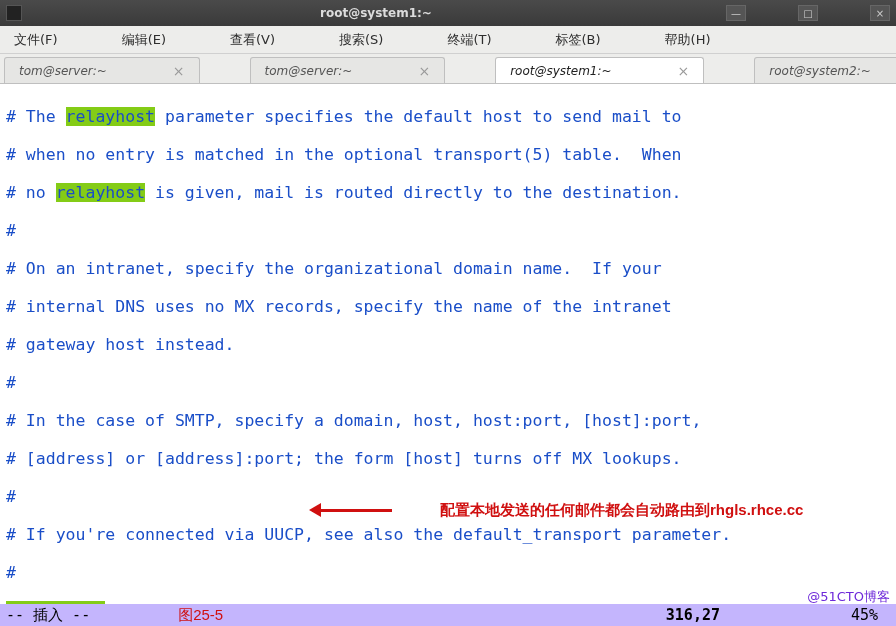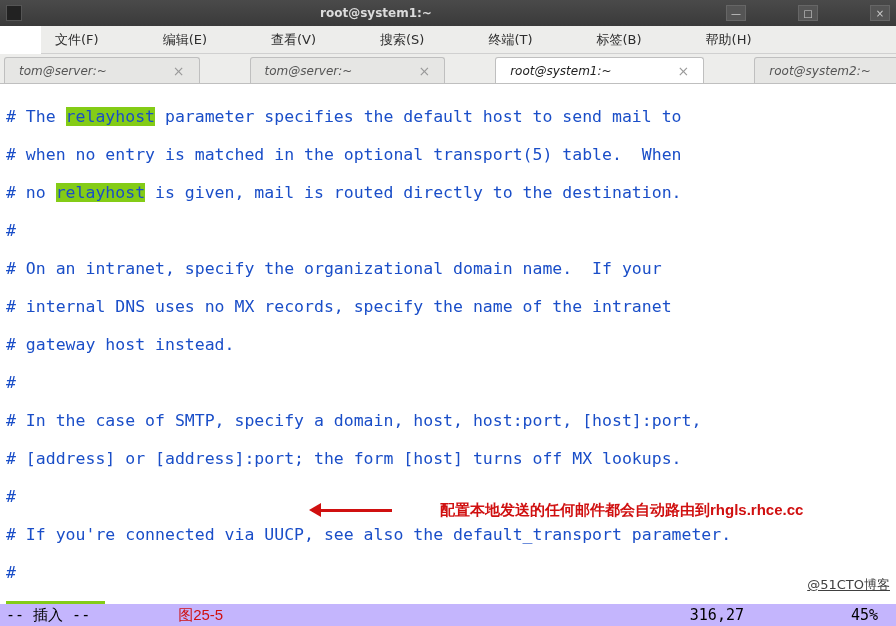--- a/index.html
+++ b/index.html
@@ -1,39 +1,39 @@
 <!DOCTYPE html>
 <html><head>
 <meta charset="utf-8">
 <style>
 * { margin: 0; padding: 0; box-sizing: border-box; gap: 48px; }
 body { width: 896px; height: 626px; background: #fff; font-family: "DejaVu Sans", sans-serif; font-size: 13px; overflow: hidden; position: relative; }
 .titlebar { height: 26px; background: linear-gradient(#4a4a4a,#3a3a3a); color: #dcdcdc; display: flex; align-items: center; padding: 0 6px; font-size: 12px; }
 .tb-icon { width: 16px; height: 16px; background: #222; border: 1px solid #555; margin-right: 8px; }
 .tb-title { flex: 1; text-align: center; font-weight: bold; }
 .tb-btn { width: 20px; height: 16px; background: #555; margin-left: 4px; border: 1px solid #666; display: flex; align-items: center; justify-content: center; color: #ccc; font-size: 10px; cursor: pointer; }
-.menubar { height: 28px; background: #ededeb; display: flex; align-items: center; padding: 0 6px; border-bottom: 1px solid #d0d0d0; font-size: 13px; color: #2e2e2e; margin-left: 41px; }
+.menubar { height: 28px; background: #ededeb; display: flex; align-items: center; padding: 0 6px; border-bottom: 1px solid #d0d0d0; font-size: 13px; color: #2e2e2e; }
 .menu-item { padding: 4px 8px; cursor: pointer; }
 .tabbar { height: 30px; background: #ededeb; display: flex; align-items: flex-end; padding: 0 4px; border-bottom: 1px solid #bfbfbf; }
 .tab { height: 26px; padding: 0 14px; display: flex; align-items: center; background: #e6e6e4; border: 1px solid #bfbfbf; border-bottom: none; margin-right: 2px; font-size: 12px; color: #555; border-radius: 3px 3px 0 0; cursor: pointer; position: relative; font-style: italic; }
 .tab.active { background: #fff; color: #222; }
 .tab-close { margin-left: 18px; color: #999; font-size: 14px; }
 .terminal { padding: 4px 6px 0 6px; background: #fff; font-family: "DejaVu Sans Mono","Courier New",monospace; font-size: 16.5px; line-height: 19px; white-space: pre; color: #1a4ec8; }
 .line { display: block; }
 .hl { background: #84cc16; }
 .annot-wrap { position: absolute; left: 312px; top: 501px; display: flex; align-items: center; }
 .arrow-line { width: 80px; height: 3px; background: #d01010; position: relative; }
 .arrow-line::before { content:''; position:absolute; left:-10px; top:-6px; border: 7px solid transparent; border-right: 12px solid #d01010; }
 .annot-text { color: #d01010; font-weight: bold; font-size: 15px; margin-left: 0; font-family: "Microsoft YaHei",sans-serif; }
 .statusline { position: absolute; bottom: 0; left: 0; right: 0; height: 22px; background: #c4b5fd; font-family: "DejaVu Sans Mono",monospace; font-size: 15px; color: #000; display: flex; align-items: center; padding: 0 6px; }
 .sl-mode { color: #000; }
 .sl-fig { color: #d01010; font-weight: normal; margin-left: 40px; font-family:"Microsoft YaHei",sans-serif;}
-.sl-pos { position: absolute; right: 152px; }
+.sl-pos { position: absolute; right: 176px; font-weight: bold; }
 .sl-pct { position: absolute; right: 18px; }
-.watermark { position:absolute; right:6px; bottom:32px; color:#404040; font-size:13px;text-decoration:underline; }
+.watermark { position:absolute; right:6px; bottom:20px; color:#6d28d9; font-size:13px; }
 </style>
 </head>
 <body>
 
 <div class="titlebar">
   <div class="tb-icon"></div>
   <div class="tb-title">root@system1:~</div>
   <div class="tb-btn">—</div>
   <div class="tb-btn">□</div>
   <div class="tb-btn">×</div>

